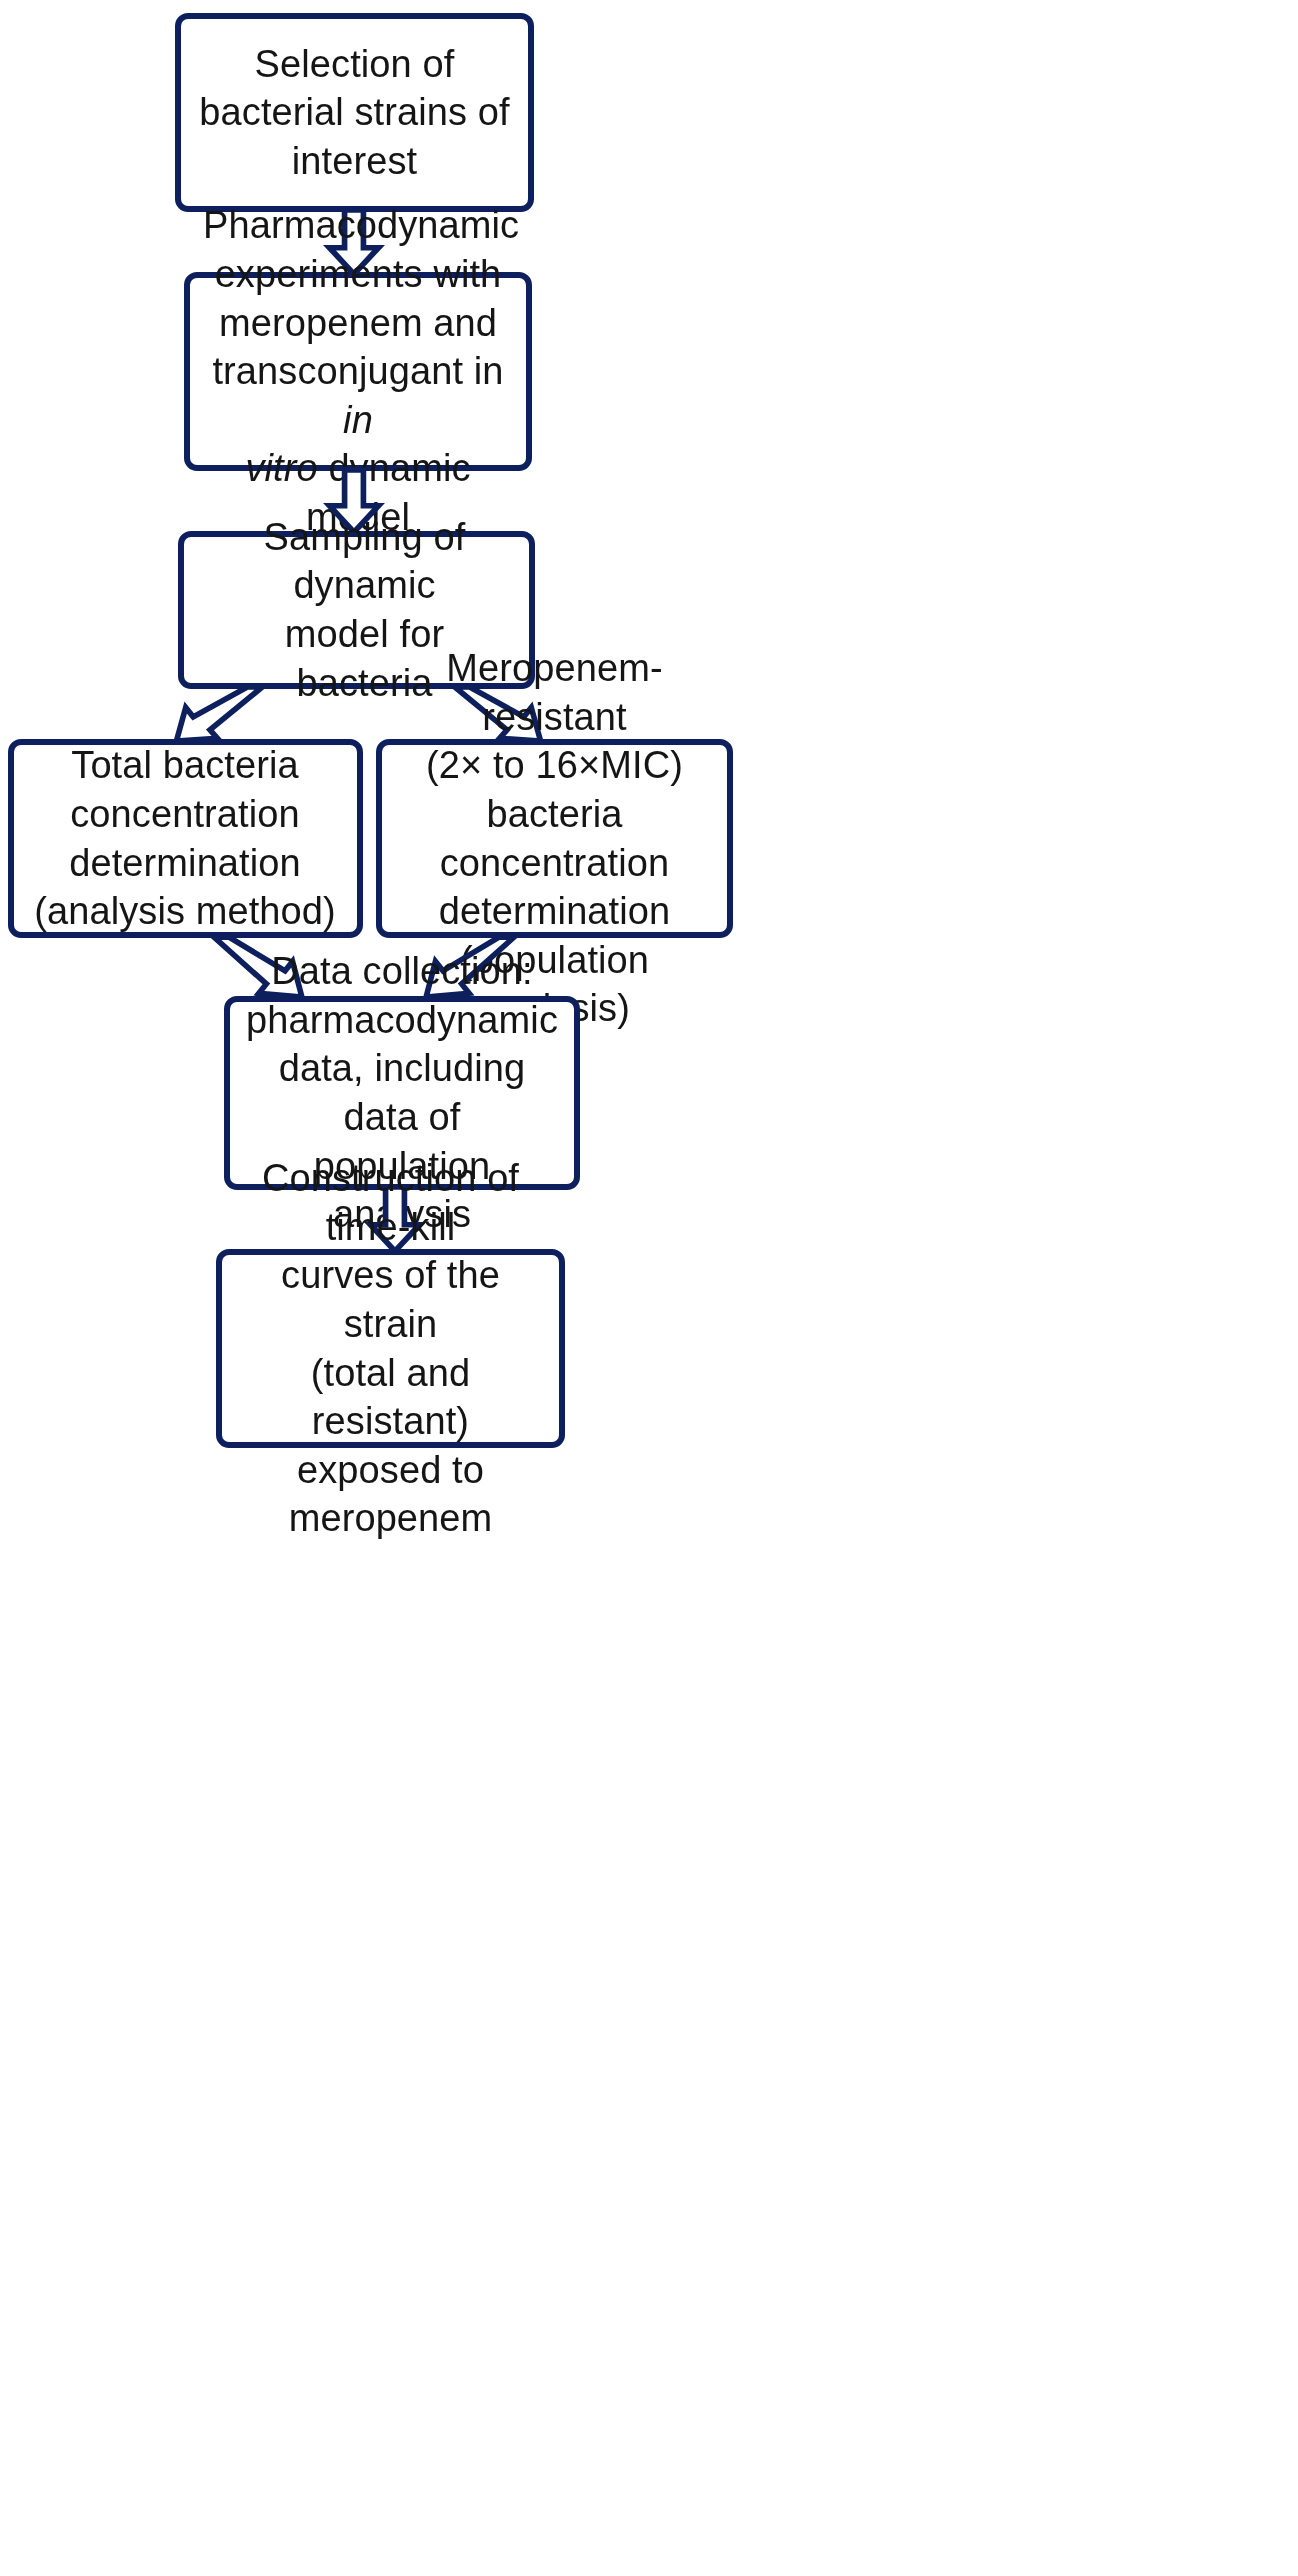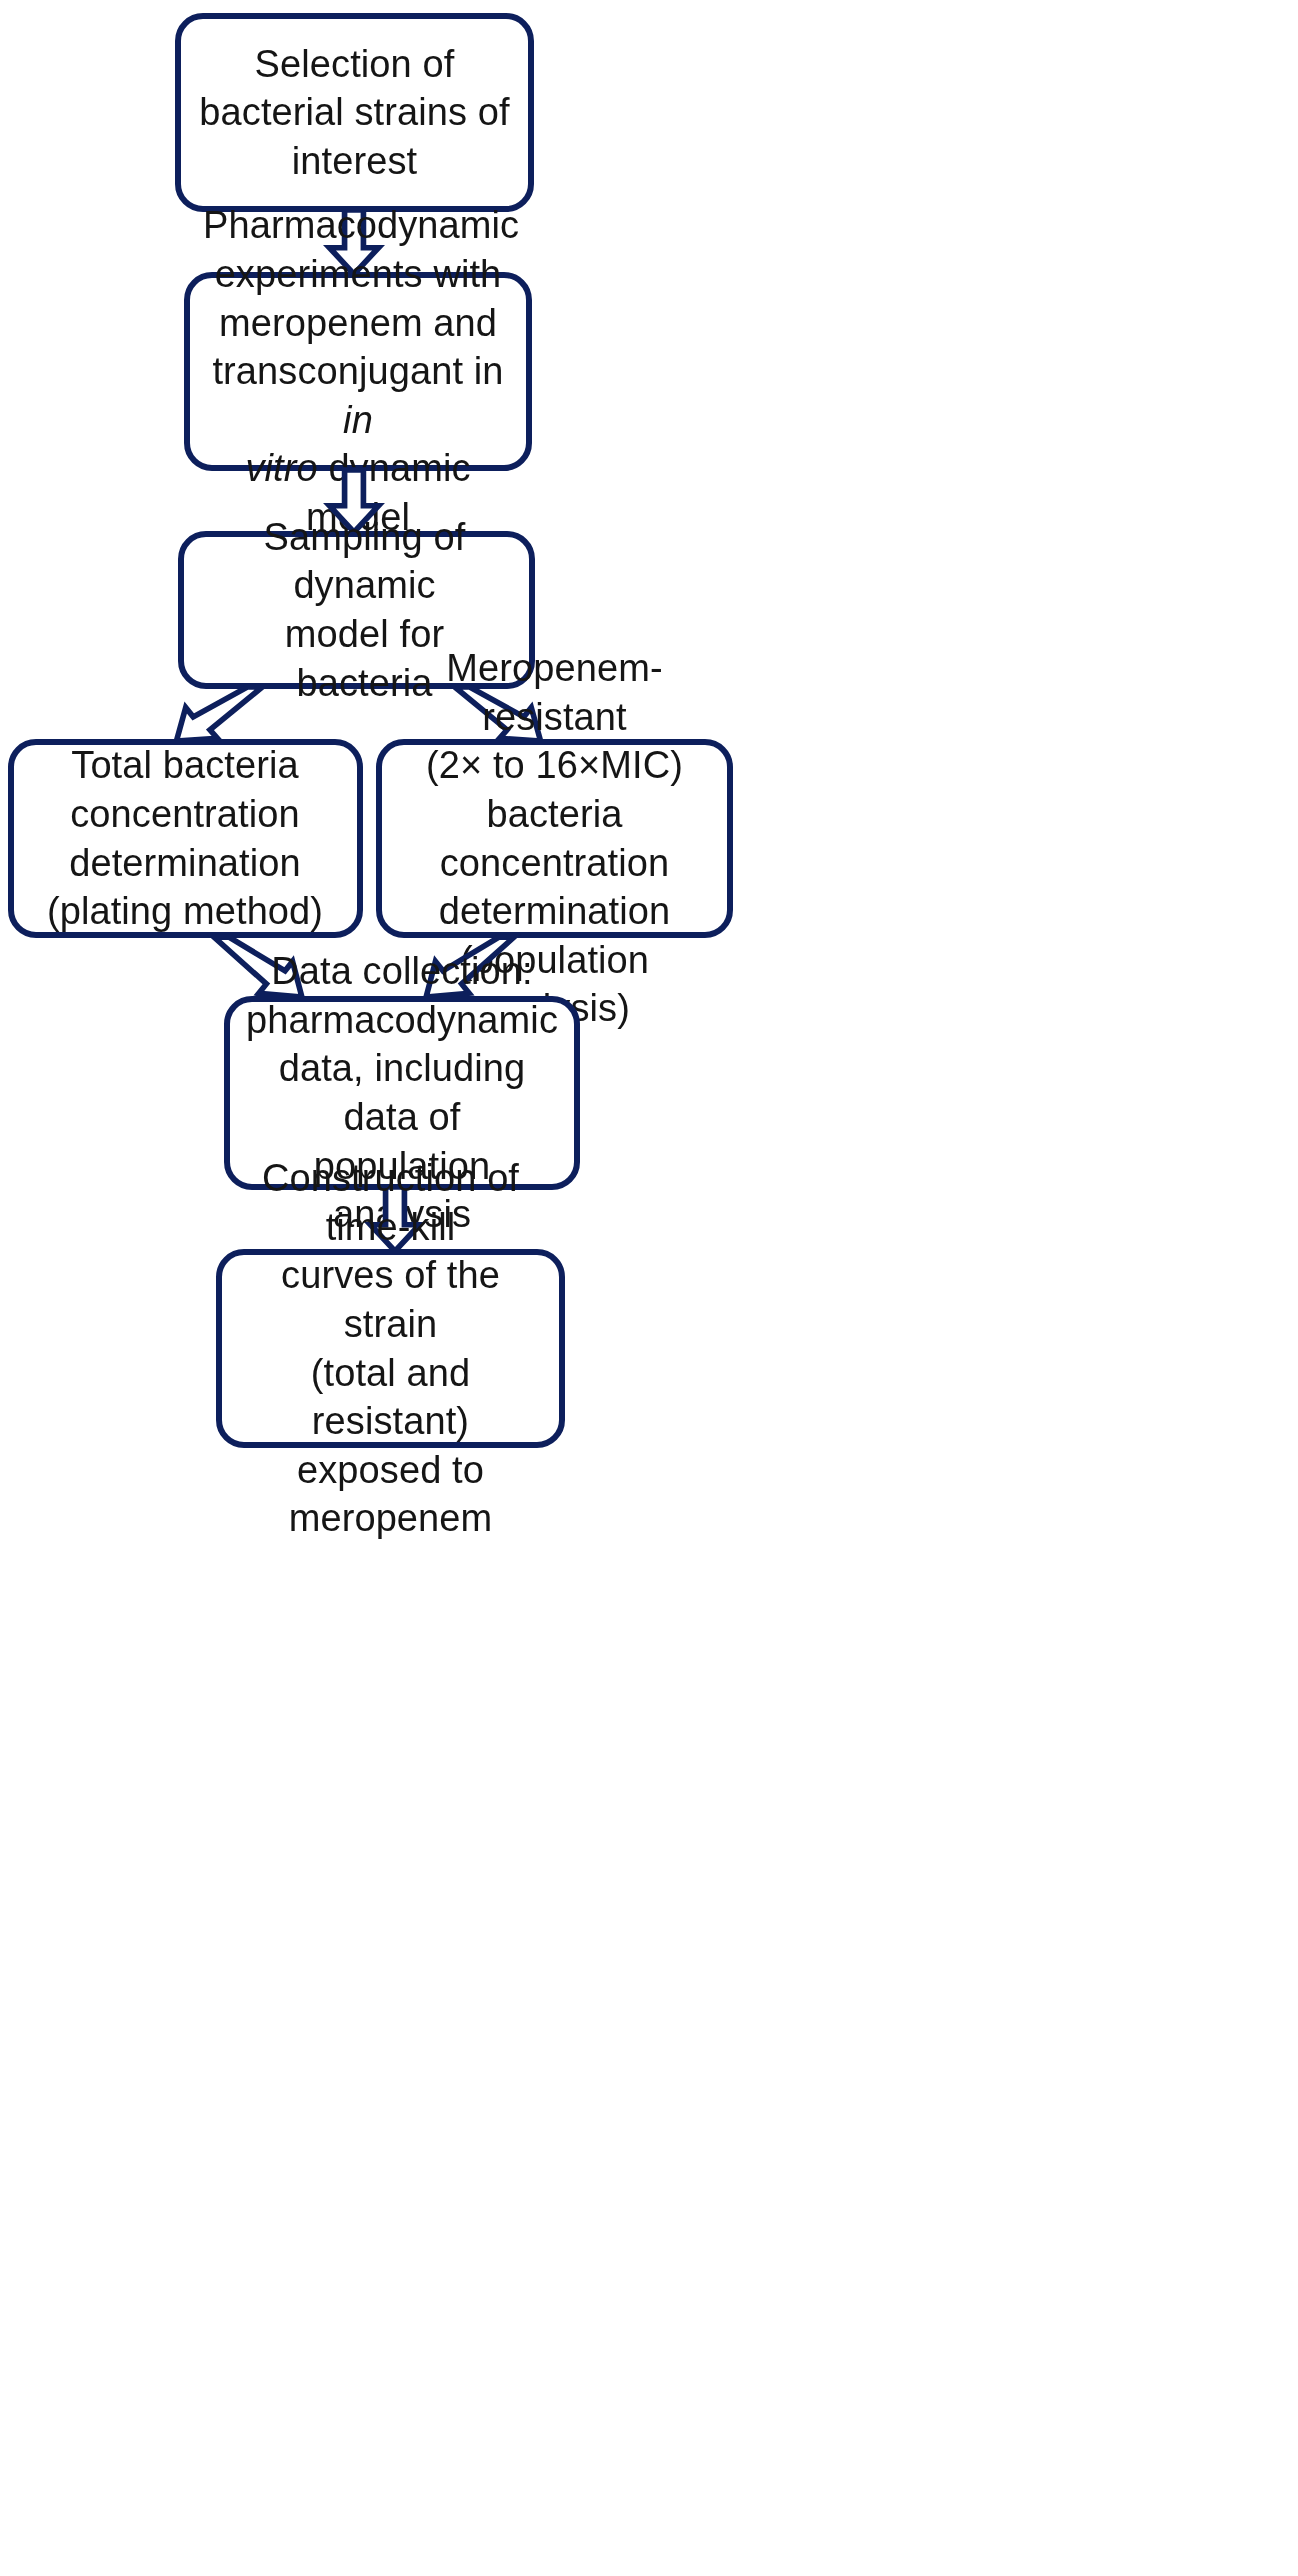--- a/index.html
+++ b/index.html
@@ -17,21 +17,21 @@
   #flow-root {
     position: absolute;
     left: 0; top: 0;
     width: 1298px;
     height: 2576px;
   }
   .node {
     position: absolute;
     box-sizing: border-box;
     border: 6.6px solid #0d1f5c;
-    border-radius: 28px;
+    border-radius: 13px;
     background: #ffffff;
     display: flex;
     align-items: center;
     justify-content: center;
     text-align: center;
   }
   .node-text {
     display: block;
     width: 100%;
     padding: 0 13px;
@@ -111,21 +111,21 @@
   <div class="arrow" id="arrow-3-5">
     <svg width="103" height="56" viewBox="0 0 110 60" aria-hidden="true">
       <path d="M22 0 L6 0 L62 46 L54 55 L98 58 L88 22 L80 32 Z" fill="#ffffff" stroke="#0d1f5c" stroke-width="6" stroke-linejoin="miter"></path>
     </svg>
   </div>
 
   <div class="node" id="node-4">
     <span class="node-text">Total bacteria
 concentration
 determination
-(plating method)</span>
+(analysis method)</span>
   </div>
 
   <div class="node" id="node-5">
     <span class="node-text">Meropenem-resistant
 (2× to 16×MIC) bacteria
 concentration
 determination
 (population analysis)</span>
   </div>
 

